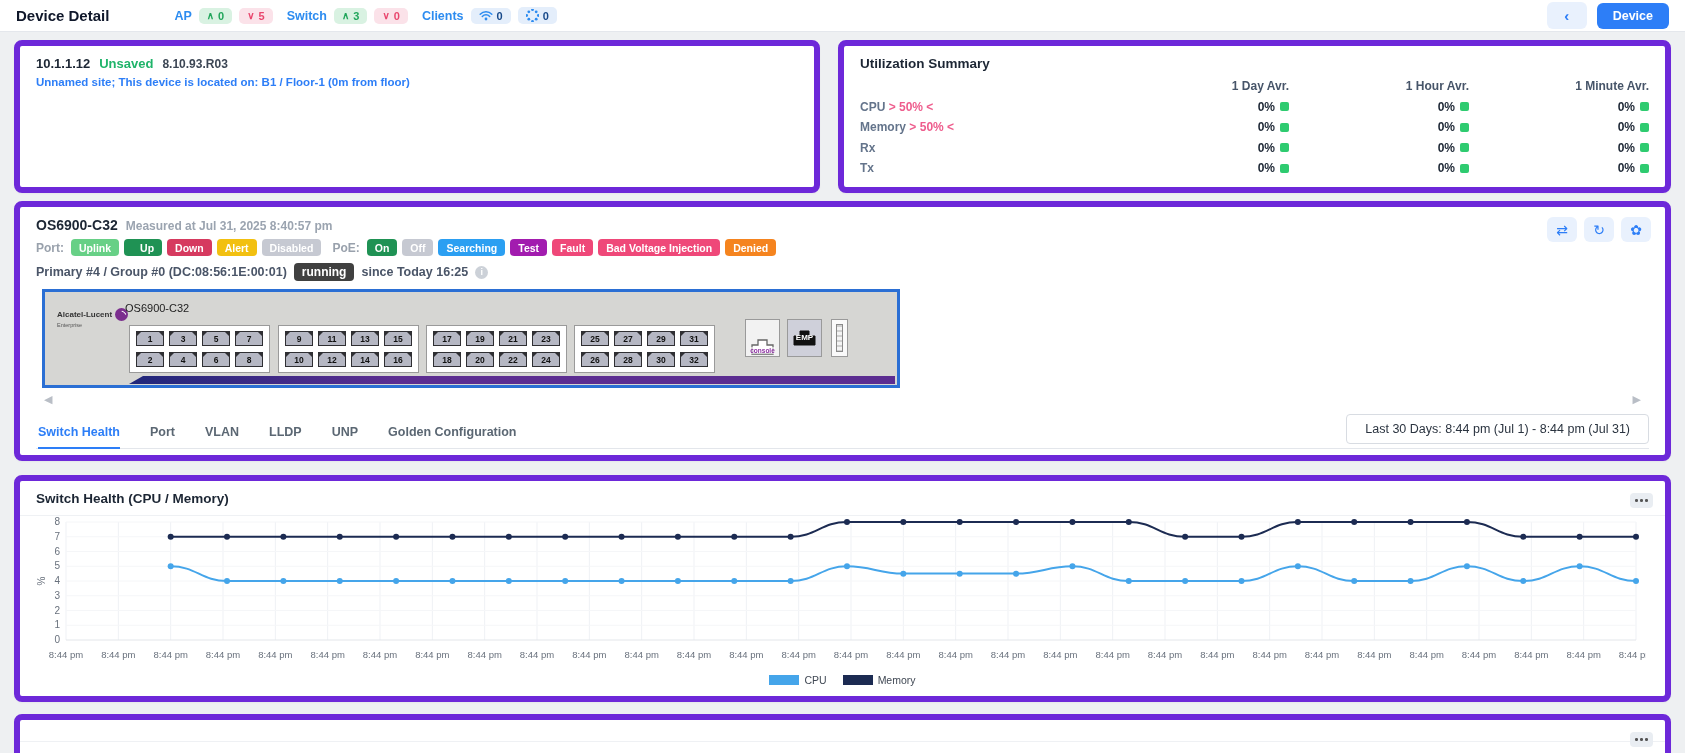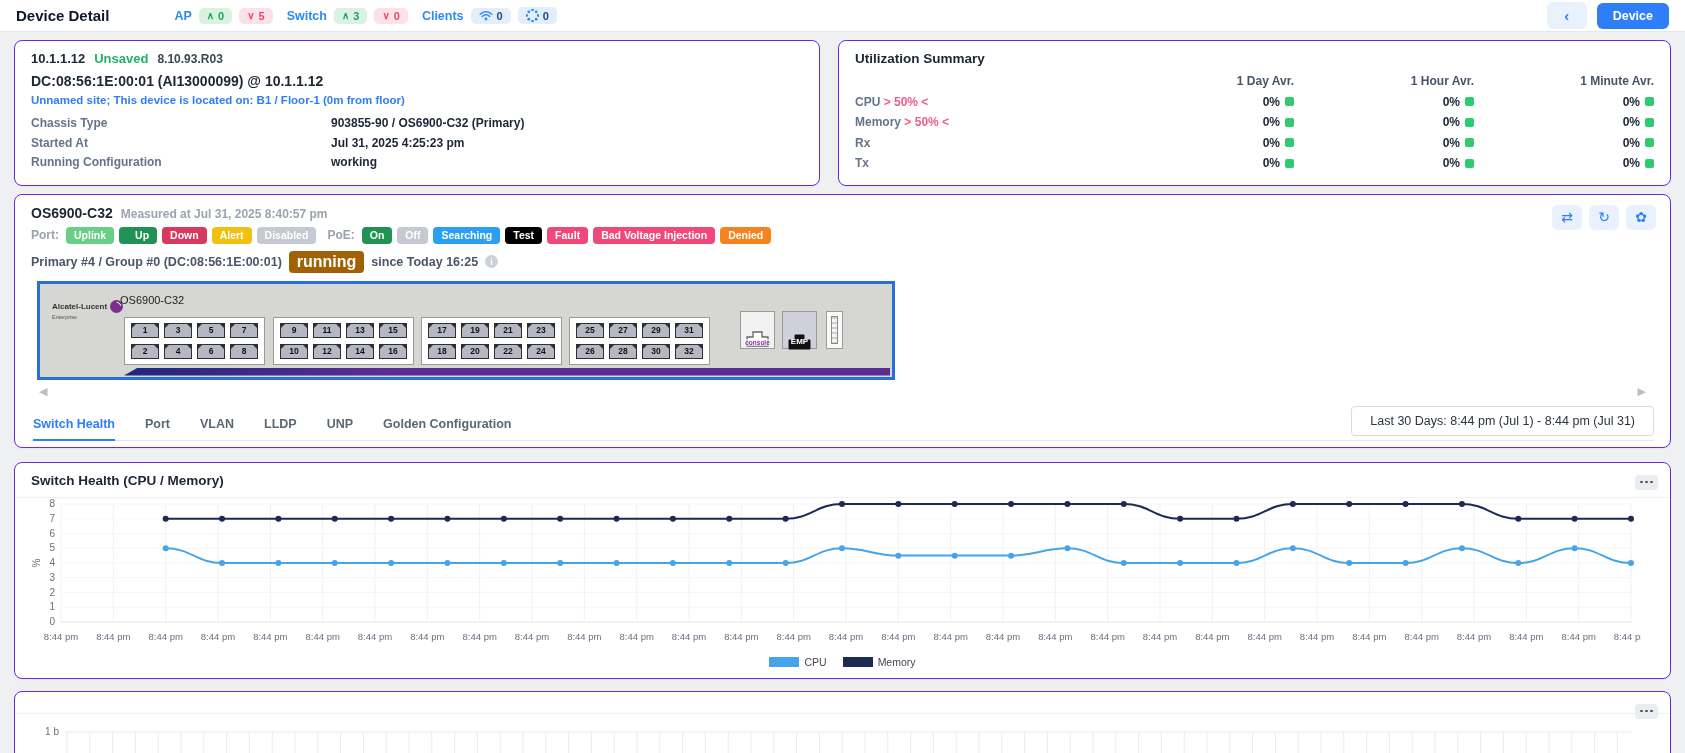--- a/index.html
+++ b/index.html
@@ -25,21 +25,21 @@
   .pill.blue { background:#e4eefb; color:#17498a; }
   .pill .arr { font-size:10px; font-weight:700; }
   .spacer { flex:1; }
   .back-btn { width:40px; height:27px; background:#e9f1fd; border-radius:6px;
     color:#2d7ef7; display:flex; align-items:center; justify-content:center;
     font-size:15px; font-weight:bold; cursor:pointer; }
   .device-btn { background:#2d7ef7; color:#fff; border:none; border-radius:6px;
     padding:6px 16px; font-size:12.5px; font-weight:700; cursor:pointer; }
 
   .content { padding:8px 14px 0; }
-  .card { background:#fff; border-radius:8px; border:1px solid #6d28d9;
+  .card { background:#fff; border-radius:8px; border:6px solid #6d28d9;
     box-shadow:0 1px 2px rgba(16,24,40,.04); }
 
   
   .row1 { display:flex; gap:18px; margin-bottom:8px; align-items:stretch; }
   .info-card { width:806px; padding:10px 16px 12px; }
   .util-card { flex:1; padding:10px 16px 12px; }
   .line1 { display:flex; align-items:baseline; gap:9px; }
   .ip { font-size:13px; font-weight:700; }
   .unsaved { font-size:13px; font-weight:700; color:#1fb46a; }
   .version { font-size:12px; color:#3c4654; font-weight:600; }
@@ -68,22 +68,22 @@
   .sw-actions { position:absolute; right:14px; top:10px; display:flex; gap:7px; }
   .icon-btn { width:30px; height:25px; background:#e9f1fd; border-radius:6px;
     color:#2d7ef7; display:flex; align-items:center; justify-content:center;
     font-size:14px; cursor:pointer; }
   .legend-line { display:flex; align-items:center; gap:5px; margin-top:6px; flex-wrap:wrap; }
   .legend-label { color:#99a1ac; font-size:12px; font-weight:700; margin-right:2px; }
   .badge { border-radius:4px; color:#fff; font-size:10.5px; font-weight:700;
     padding:2.5px 8px; white-space:nowrap; }
   .primary-line { margin-top:7px; display:flex; align-items:center; gap:7px;
     font-size:12.5px; color:#4a5568; font-weight:600; }
-  .running-badge { background:#a16207; border-radius:4px; color:#fff;
-    font-size:16px; font-weight:700; padding:2px 8px; }
+  .running-badge { background:#404040; border-radius:4px; color:#fff;
+    font-size:12px; font-weight:700; padding:2px 8px; }
   .info-icon { width:13px; height:13px; border-radius:50%; background:#ccd1d8;
     color:#fff; font-size:9px; display:flex; align-items:center; justify-content:center;
     font-weight:700; }
 
   .chassis { margin-top:8px; margin-left:6px; width:858px; height:99px;
     border:3px solid #2b6fd4; background:#d6d6d3; position:relative; }
   .brand { position:absolute; left:12px; top:16px; }
   .brand-name { font-size:8px; font-weight:700; color:#333; display:flex; gap:3px; align-items:center; white-space:nowrap; }
   .brand-circle { width:13px; height:13px; border-radius:50%; background:#7b2e8e; position:relative; flex:0 0 13px; }
   .brand-circle::after { content:""; position:absolute; inset:2.5px;
@@ -100,21 +100,21 @@
     border-top:4px solid #2f2f33; border-right:4px solid transparent; }
   .port::after { content:""; position:absolute; top:0; right:0;
     border-top:4px solid #2f2f33; border-left:4px solid transparent; }
   .console-box { position:absolute; left:700px; top:27px; width:35px; height:38px;
     background:#f2f2f2; border:1px solid #9a9a9a; display:flex; flex-direction:column;
     align-items:center; justify-content:flex-end; padding-bottom:2px; }
   .console-text { font-size:6.5px; color:#8b2fa0; margin-top:-8px; font-weight:600;
     background:rgba(255,255,255,.6); }
   .emp-box { position:absolute; left:742px; top:27px; width:35px; height:38px;
     background:#cfd0da; border:1px solid #9a9a9a; display:flex; flex-direction:column;
-    align-items:center; justify-content:flex-end; padding-bottom:2px; position:absolute; }
+    align-items:center; justify-content:flex-end; padding-bottom:14px; position:absolute; }
   .emp-text { font-size:8px; color:#fff; font-weight:700; margin-top:-13px; }
   .usb-box { position:absolute; left:786px; top:27px; width:17px; height:38px;
     background:#fafafa; border:1px solid #9a9a9a; display:flex; align-items:center; justify-content:center; }
   .usb-slot { width:7px; height:28px; border:1px solid #8a8a8a;
     background:repeating-linear-gradient(180deg,#cfcfcf 0 2px,#f4f4f4 2px 5px); }
   .purple-bar { position:absolute; bottom:1px; left:84px; right:2px; height:8px;
     background:linear-gradient(90deg,#20277a,#5c2d91 35%,#5c2d91);
     clip-path:polygon(14px 0,100% 0,100% 100%,0 100%); }
   .scroll-row { position:relative; height:18px; margin-top:5px; }
   .scroll-arrow { position:absolute; color:#b9bec6; font-size:11px; cursor:pointer; top:0; }
@@ -204,36 +204,21 @@
 
 <div class="content">
 
   <div class="row1">
     <div class="card info-card">
       <div class="line1">
         <span class="ip">10.1.1.12</span>
         <span class="unsaved">Unsaved</span>
         <span class="version">8.10.93.R03</span>
       </div>
-      <div class="dev-name">DC:08:56:1E:00:01 (AI13000099) @ 10.1.1.12</div>
       <div class="dev-loc">Unnamed site; This device is located on: B1 / Floor-1 (0m from floor)</div>
-      <div class="kv">
-          <div class="kv-row">
-            <span class="kv-label">Chassis Type</span>
-            <span class="kv-value">903855-90 / OS6900-C32 (Primary)</span>
-          </div>
-          <div class="kv-row">
-            <span class="kv-label">Started At</span>
-            <span class="kv-value">Jul 31, 2025 4:25:23 pm</span>
-          </div>
-          <div class="kv-row">
-            <span class="kv-label">Running Configuration</span>
-            <span class="kv-value">working</span>
-          </div>
-        </div>
     </div>
 
     <div class="card util-card">
       <div class="util-title">Utilization Summary</div>
       <div class="util-grid">
           <div></div>
           <div class="util-colhead">1 Day Avr.</div>
           <div class="util-colhead">1 Hour Avr.</div>
           <div class="util-colhead">1 Minute Avr.</div>
           <div class="util-rowlabel">CPU <span class="threshold">&gt; 50% &lt;</span></div>
@@ -316,21 +301,21 @@
           <span class="badge" style="background: rgb(31, 146, 84); padding-left: 16px;">Up</span>
           <span class="badge" style="background: rgb(214, 58, 95);">Down</span>
           <span class="badge" style="background: rgb(242, 192, 17);">Alert</span>
           <span class="badge" style="background: rgb(198, 201, 210);">Disabled</span>
         </span>
       <span class="legend-label" style="margin-left:6px;">PoE:</span>
       <span style="display:flex;gap:5px;">
           <span class="badge" style="background: rgb(31, 146, 84);">On</span>
           <span class="badge" style="background: rgb(198, 201, 210);">Off</span>
           <span class="badge" style="background: rgb(43, 159, 242);">Searching</span>
-          <span class="badge" style="background: #000000;">Test</span>
+          <span class="badge" style="background: #a21caf;">Test</span>
           <span class="badge" style="background: rgb(239, 72, 121);">Fault</span>
           <span class="badge" style="background: rgb(239, 72, 121);">Bad Voltage Injection</span>
           <span class="badge" style="background: rgb(245, 132, 31);">Denied</span>
         </span>
     </div>
 
     <div class="primary-line">
       <span>Primary #4 / Group #0 (DC:08:56:1E:00:01)</span>
       <span class="running-badge">running</span>
       <span>since Today 16:25</span>

